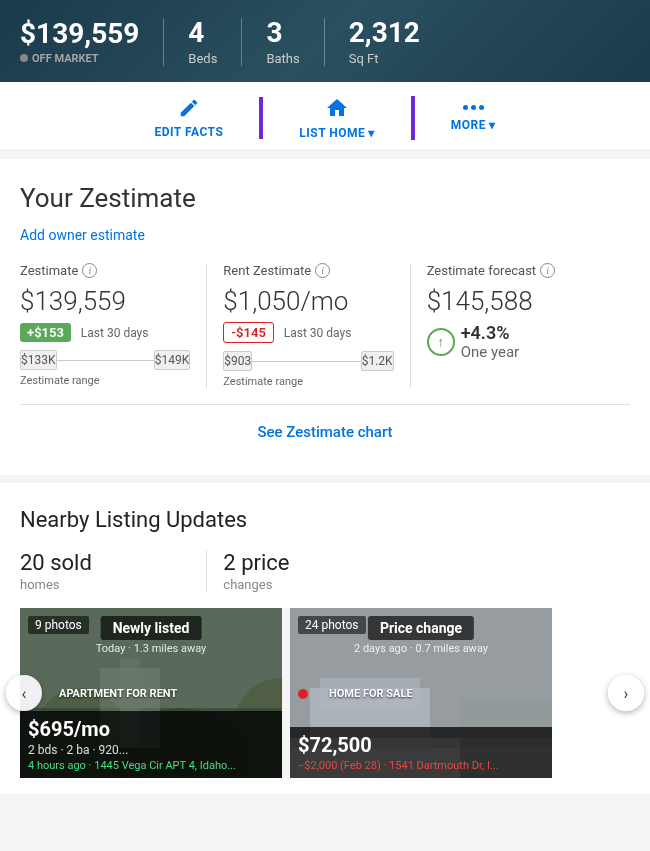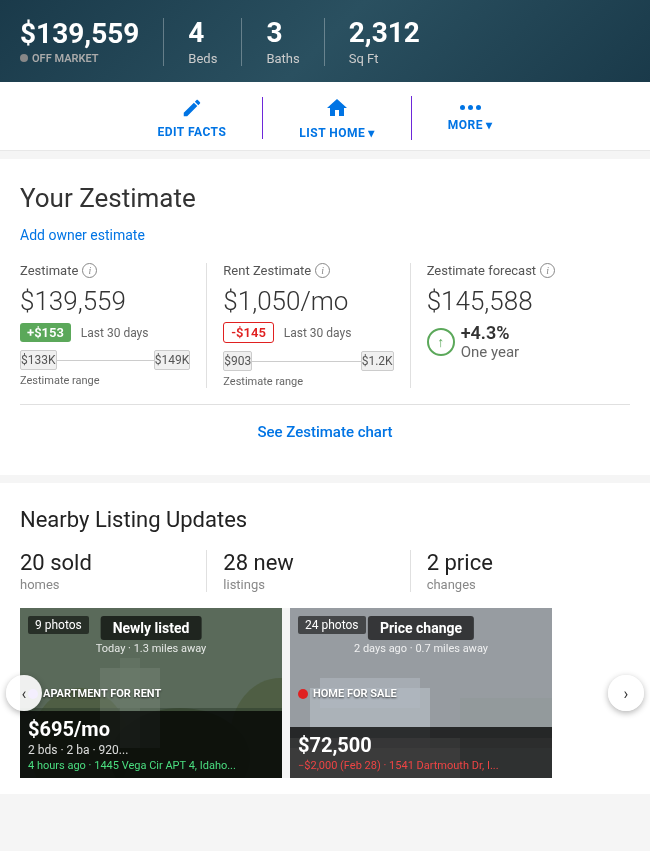--- a/index.html
+++ b/index.html
@@ -80,21 +80,21 @@
     }
     .action-item {
       display: flex;
       flex-direction: column;
       align-items: center;
       gap: 6px;
       padding: 0 36px;
       cursor: pointer;
     }
     .action-item:not(:last-child) {
-      border-right: 1px solid #6d28d9;
+      border-right: 4px solid #6d28d9;
     }
     .action-label {
       color: #0074e4;
       font-size: 12px;
       font-weight: 700;
       letter-spacing: 0.5px;
       text-transform: uppercase;
       display: flex;
       align-items: center;
       gap: 3px;
@@ -369,21 +369,21 @@
       color: rgba(255,255,255,0.85);
       font-size: 11px;
       white-space: nowrap;
     }
     .card-type-badge {
       position: absolute;
       bottom: 78px;
       left: 8px;
       display: flex;
       align-items: center;
-      gap: 5px;
+      gap: 21px;
       justify-content: flex-end;
     }
     .type-dot {
       width: 10px;
       height: 10px;
       border-radius: 50%;
     }
     .dot-purple { background: #8b5cf6; }
     .dot-red { background: #e02020; }
     .type-label {
@@ -571,24 +571,20 @@
   </div>
 </div>
 
 <div class="nearby-section">
   <h2 class="nearby-title">Nearby Listing Updates</h2>
 
   <div class="nearby-stats">
     <div class="nearby-stat-item">
       <span class="nearby-stat-number">20 sold</span>
       <span class="nearby-stat-label">homes</span>
-    </div>
-    <div class="nearby-stat-item">
-      <span class="nearby-stat-number">28 new</span>
-      <span class="nearby-stat-label">listings</span>
     </div>
     <div class="nearby-stat-item">
       <span class="nearby-stat-number">2 price</span>
       <span class="nearby-stat-label">changes</span>
     </div>
   </div>
 
   <div style="position:relative;">
     <div class="nav-arrow left">‹</div>
     <div class="cards-row">

